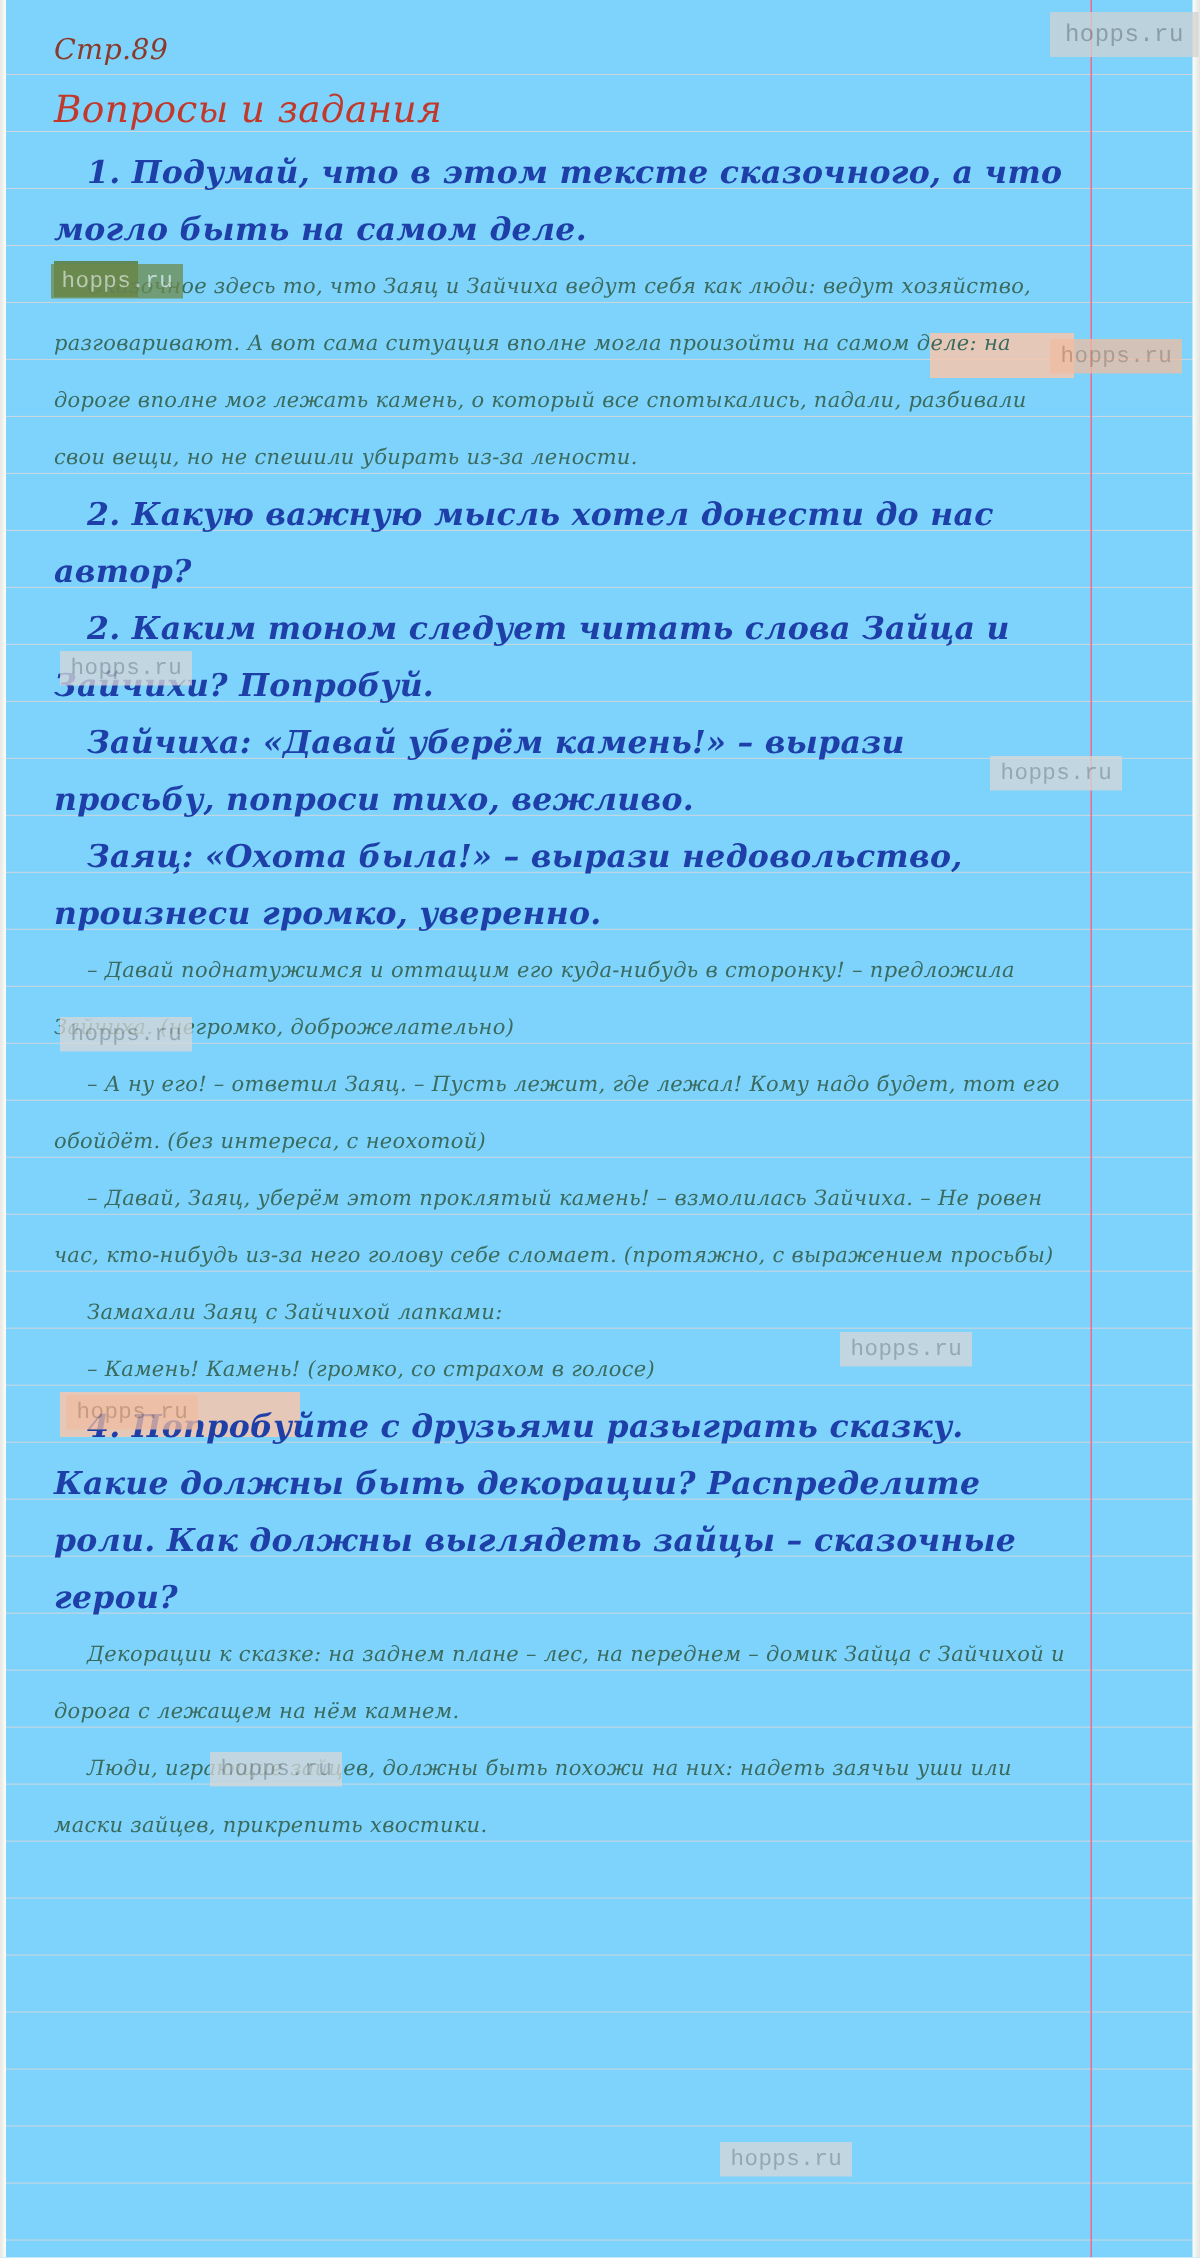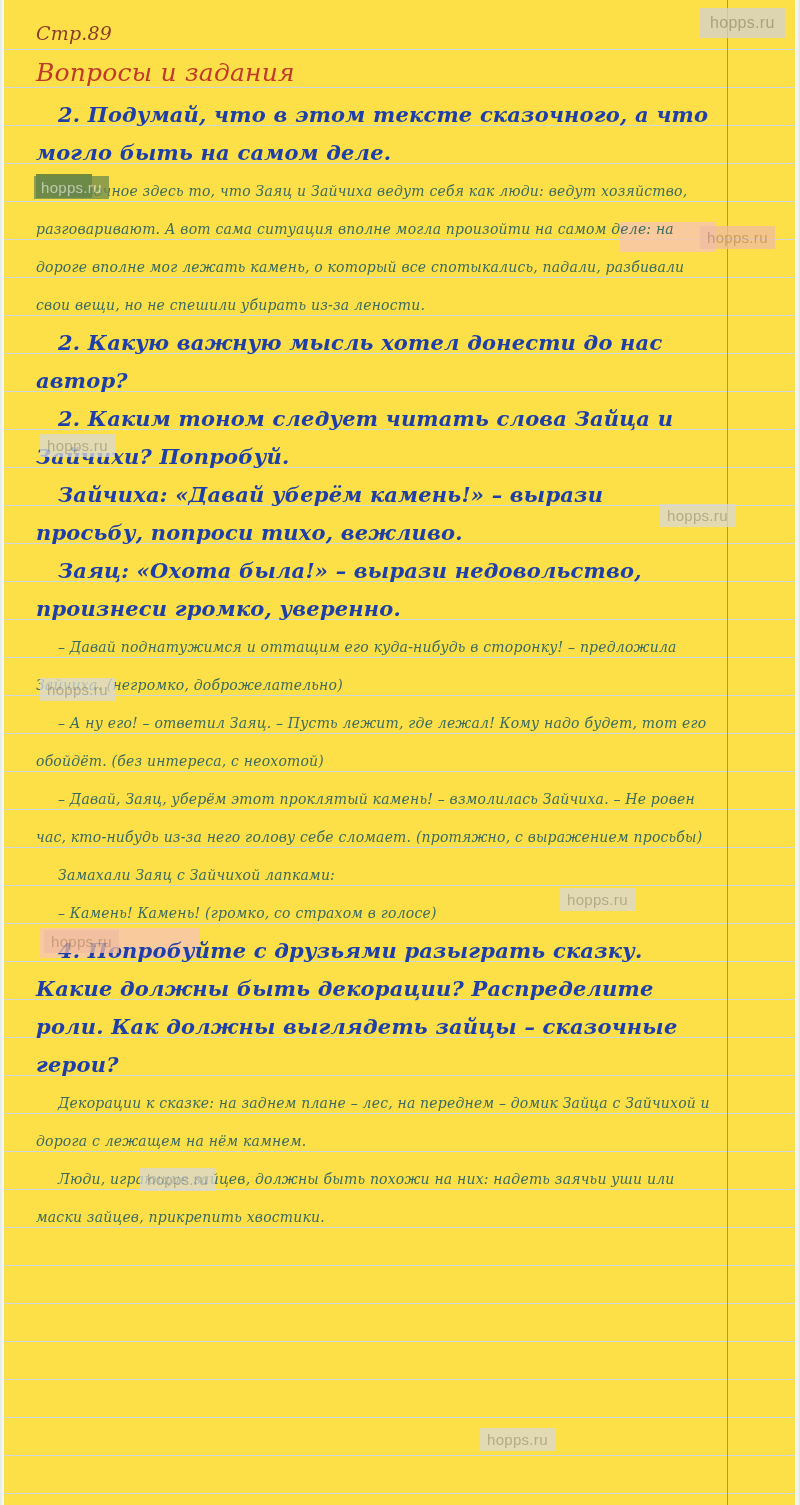--- a/index.html
+++ b/index.html
@@ -5,21 +5,21 @@
   html, body {
     margin: 0;
     padding: 0;
     background: #ffffff;
   }
   .page {
     position: relative;
     width: 800px;
     height: 1505px;
     overflow: hidden;
-    background: #fde047;
+    background: #7dd3fc;
     font-family: "DejaVu Sans", sans-serif;
   }
   
   .rules {
     position: absolute;
     inset: 0;
     background-image: repeating-linear-gradient(
       to bottom,
       rgba(0,0,0,0) 0px,
       rgba(0,0,0,0) 37px,
@@ -82,21 +82,21 @@
   }
   .a {
     color: #3b6b5e;
     font-size: 14px;
     text-indent: 22px;
   }
 
   
   .wm {
     position: absolute;
-    font-family: Liberation Sans, sans-serif;
+    font-family: Liberation Mono, monospace;
     font-size: 15px;
     color: #9a9a9a;
     background: #d8d8d8;
     padding: 3px 7px;
     opacity: .75;
     letter-spacing: .3px;
     pointer-events: none;
   }
   .wm-tr {
     top: 8px; left: 700px;
@@ -146,21 +146,21 @@
   <div class="edge-right"></div>
 
   <div class="hl-green"></div>
   <div class="hl-orange-1"></div>
   <div class="hl-orange-2"></div>
 
   <div class="content">
     <div class="hw pagenum">Стр.89</div>
     <div class="hw subtitle">Вопросы и задания</div>
 
-    <div class="hw q">2. Подумай, что в этом тексте сказочного, а что могло быть на самом деле.</div>
+    <div class="hw q">1. Подумай, что в этом тексте сказочного, а что могло быть на самом деле.</div>
     <div class="hw a">Сказочное здесь то, что Заяц и Зайчиха ведут себя как люди: ведут хозяйство, разговаривают. А вот сама ситуация вполне могла произойти на самом деле: на дороге вполне мог лежать камень, о который все спотыкались, падали, разбивали свои вещи, но не спешили убирать из-за лености.</div>
 
     <div class="hw q">2. Какую важную мысль хотел донести до нас автор?</div>
 
     <div class="hw q">2. Каким тоном следует читать слова Зайца и Зайчихи? Попробуй.</div>
     <div class="hw q">Зайчиха: «Давай уберём камень!» – вырази просьбу, попроси тихо, вежливо.</div>
     <div class="hw q">Заяц: «Охота была!» – вырази недовольство, произнеси громко, уверенно.</div>
 
     <div class="hw a">– Давай поднатужимся и оттащим его куда-нибудь в сторонку! – предложила Зайчиха. (негромко, доброжелательно)</div>
     <div class="hw a">– А ну его! – ответил Заяц. – Пусть лежит, где лежал! Кому надо будет, тот его обойдёт. (без интереса, с неохотой)</div>

